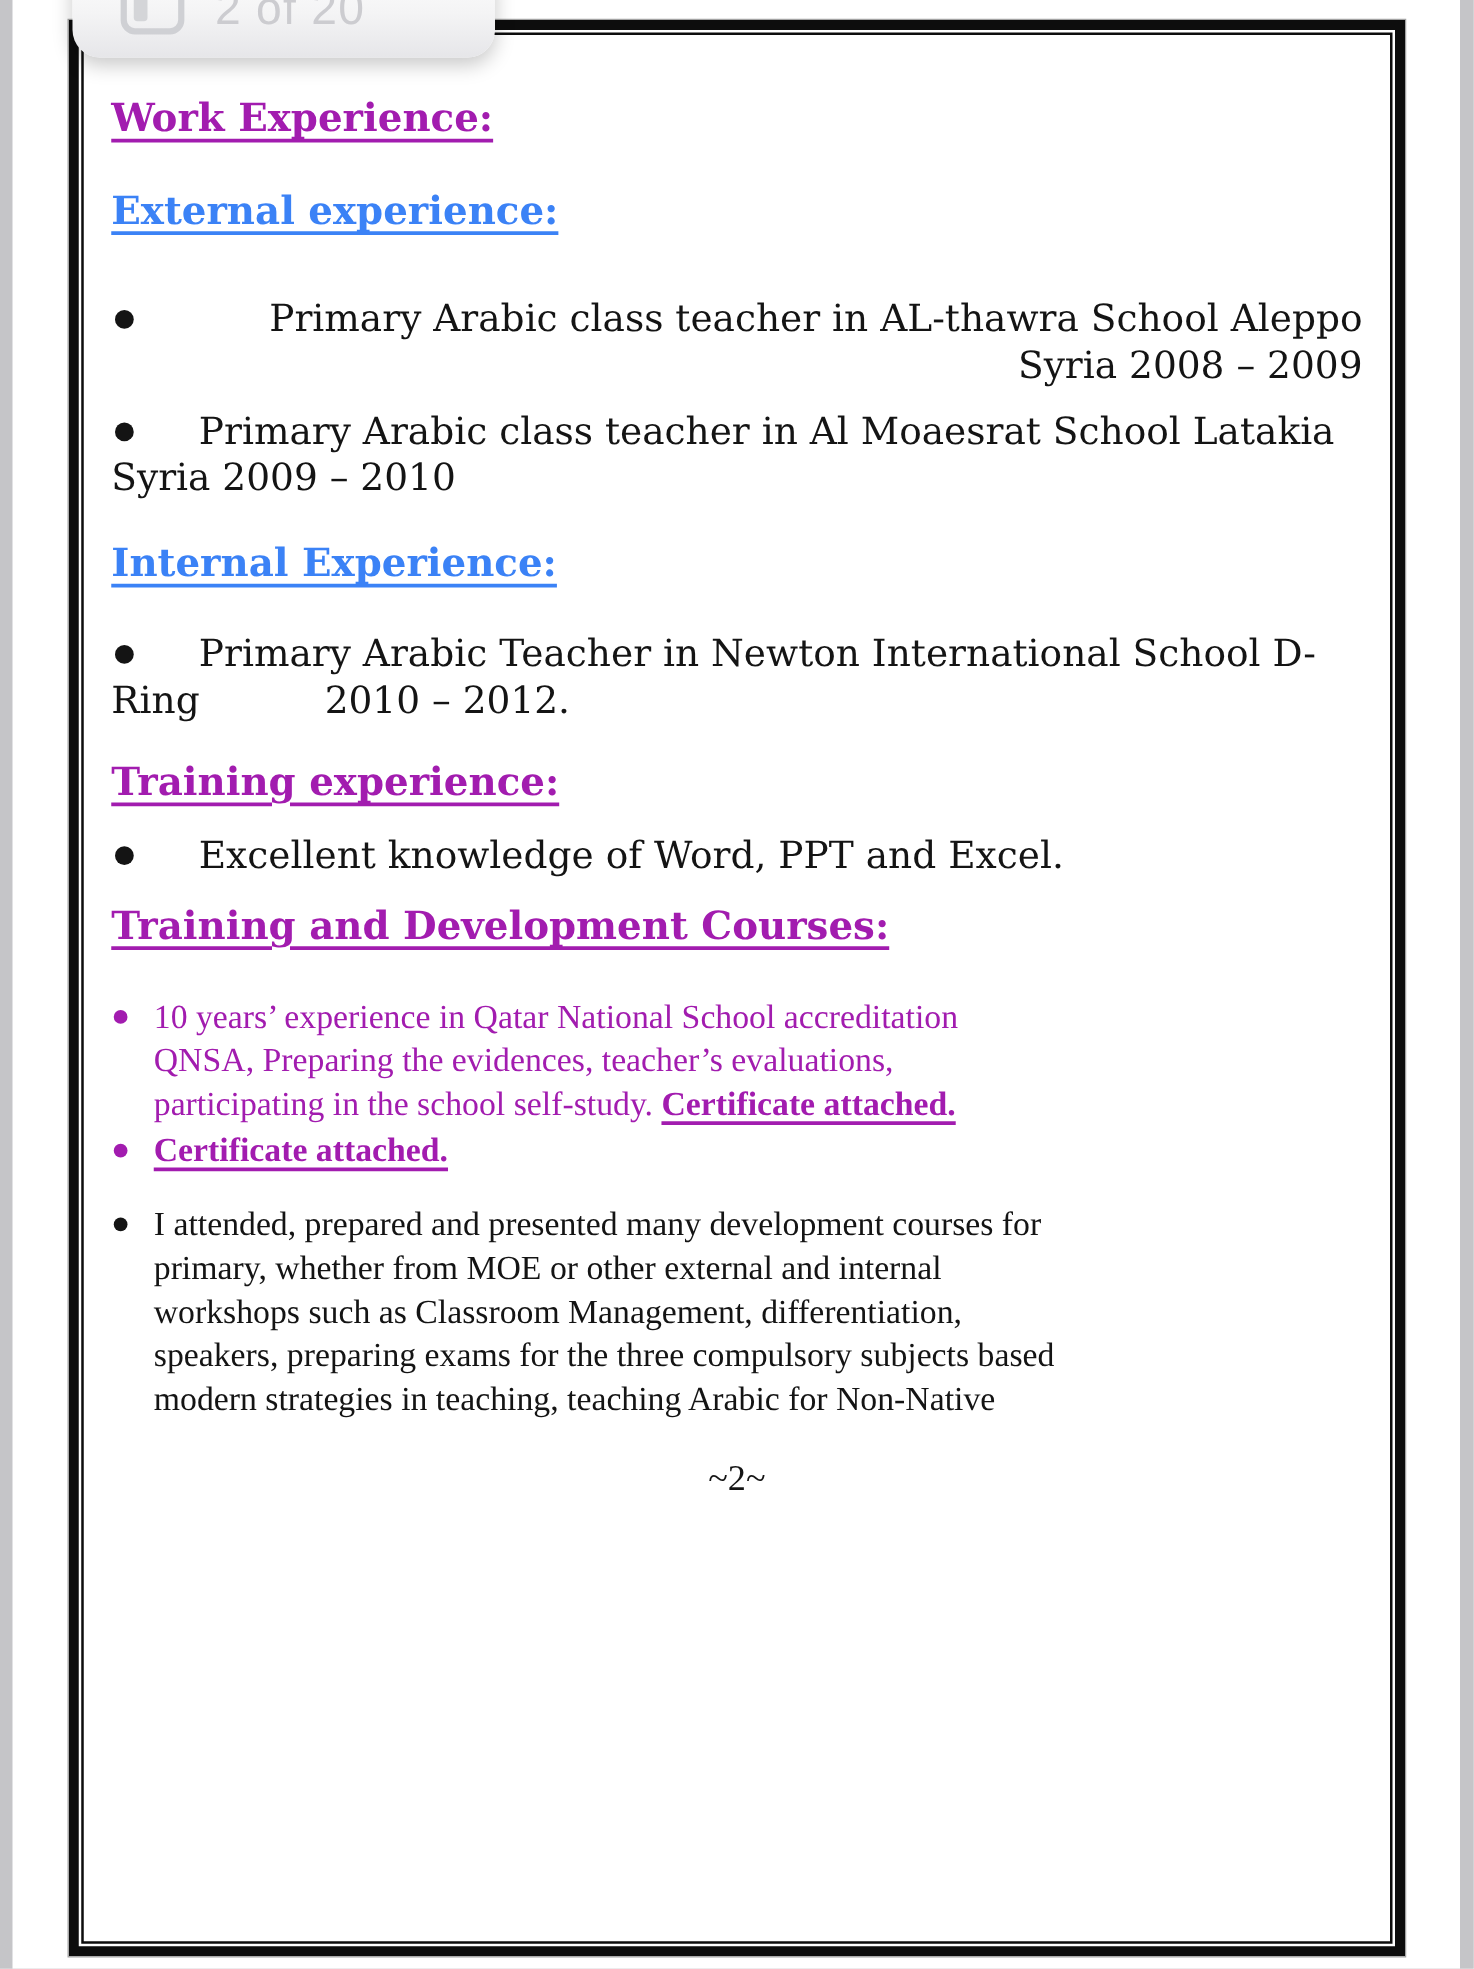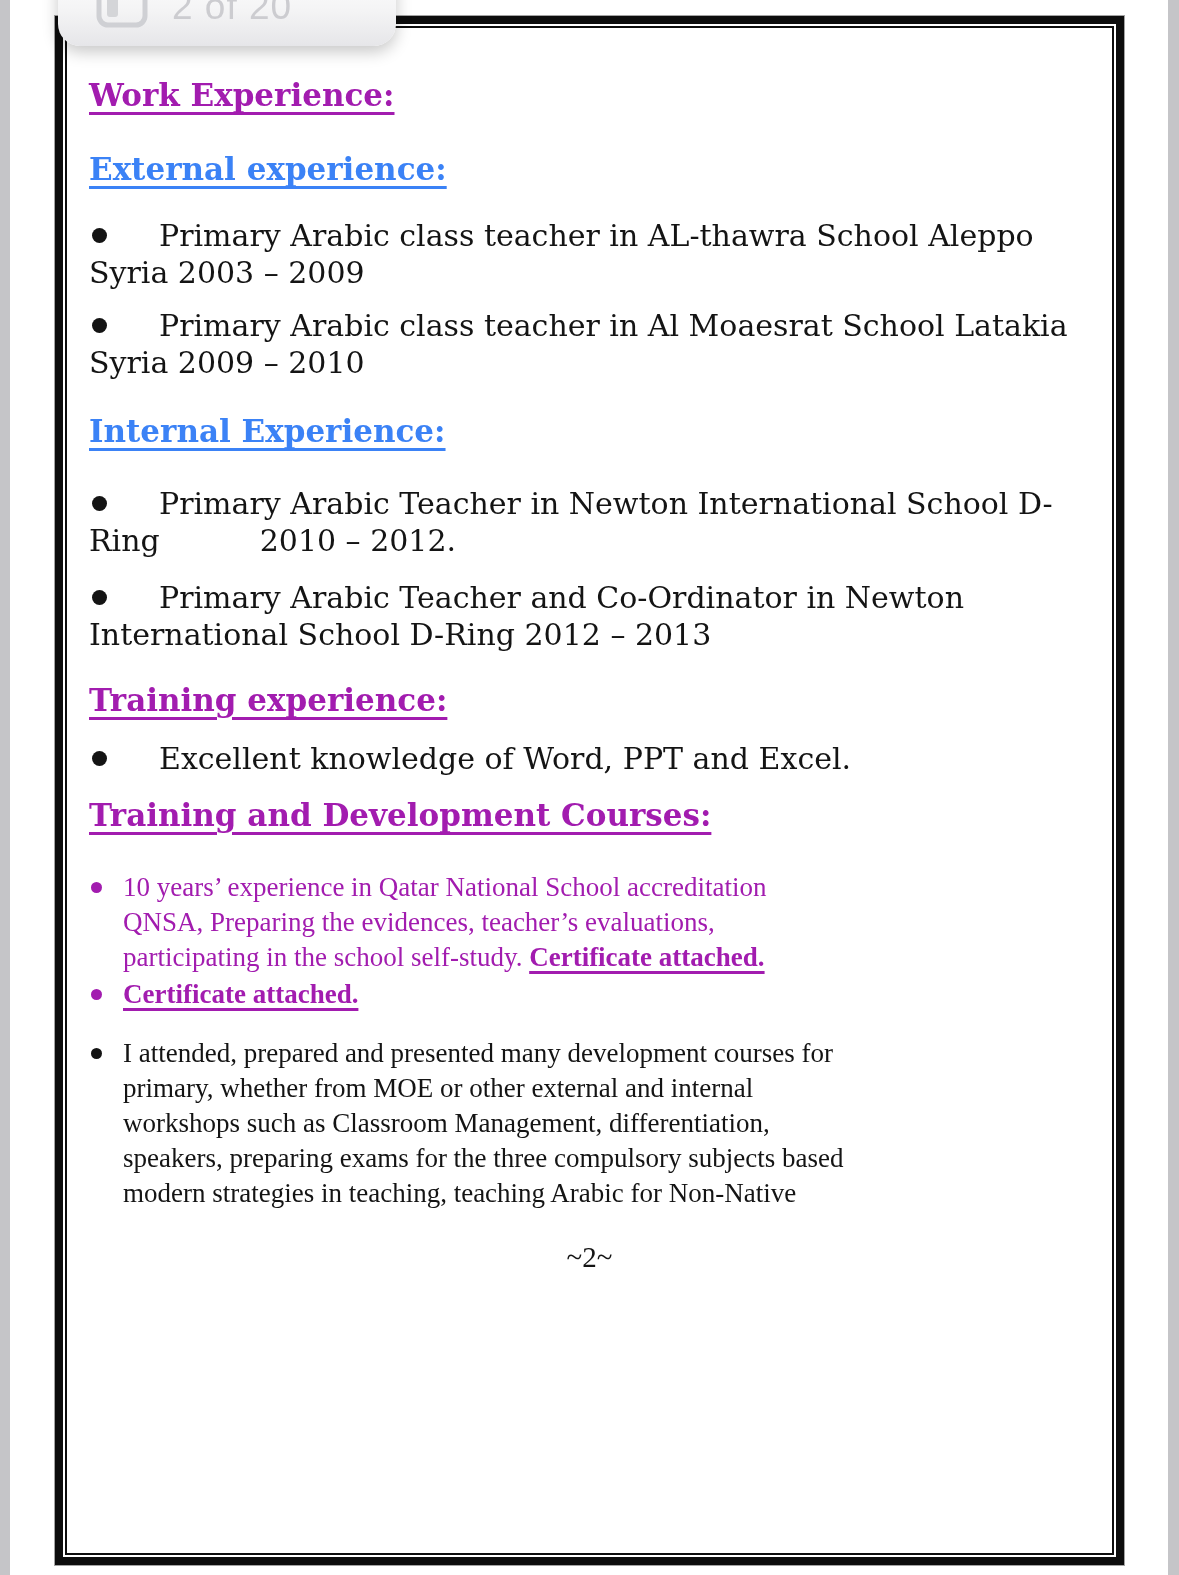--- a/index.html
+++ b/index.html
@@ -87,21 +87,21 @@
     display: flex; align-items: center;
     padding-left: 38px; gap: 24px;
     z-index: 10;
   }
   .pill-label {
     font-family: "Liberation Sans", sans-serif;
     font-size: 37px; color: #ccccd0; letter-spacing: 1px;
   }
 
   
-  .mt37 { margin-top: 37px; }  .mt49 { margin-top: 29px; }
+  .mt37 { margin-top: 37px; }  .mt49 { margin-top: 49px; text-align: right; }
   .mt16 { margin-top: 16px; }  .mt32 { margin-top: 32px; }
   .mt35 { margin-top: 35px; }  .mt20 { margin-top: 20px; }
   .mt22 { margin-top: 22px; }  .mt29 { margin-top: 29px; }
   .mt21 { margin-top: 21px; }  .mt36 { margin-top: 36px; }
   .mt2  { margin-top: 2px;  }  .mt55 { margin-top: 24px; }
 </style>
 </head>
 <body>
 
 <div class="page">
@@ -110,39 +110,35 @@
   </div>
 
   <div class="content">
 
     <div class="hd navy">Work Experience:</div>
 
     <div class="hd red mt37">External experience:</div>
 
     <div class="p1 mt49">
       <div class="bline">Primary Arabic class teacher in AL-thawra School Aleppo</div>
-      <div>Syria 2003 – 2009</div>
+      <div>Syria 2008 – 2009</div>
     </div>
 
     <div class="p1 mt16">
       <div class="bline">Primary Arabic class teacher in Al Moaesrat School Latakia</div>
       <div>Syria 2009 – 2010</div>
     </div>
 
     <div class="hd red mt32">Internal Experience:</div>
 
     <div class="p1 mt35">
       <div class="bline">Primary Arabic Teacher in Newton International School D-</div>
       <div><span>Ring</span><span class="tab-space"></span><span>2010 – 2012.</span></div>
     </div>
 
-    <div class="p1 mt20">
-      <div class="bline">Primary Arabic Teacher and Co-Ordinator in Newton</div>
-      <div>International School D-Ring 2012 – 2013</div>
-    </div>
 
 
     <div class="hd navy mt29">Training experience:</div>
 
     <div class="p1 mt21">
       <div class="bline">Excellent knowledge of Word, PPT and Excel.</div>
     </div>
 
     <div class="hd navy mt20">Training and Development Courses:</div>
 

